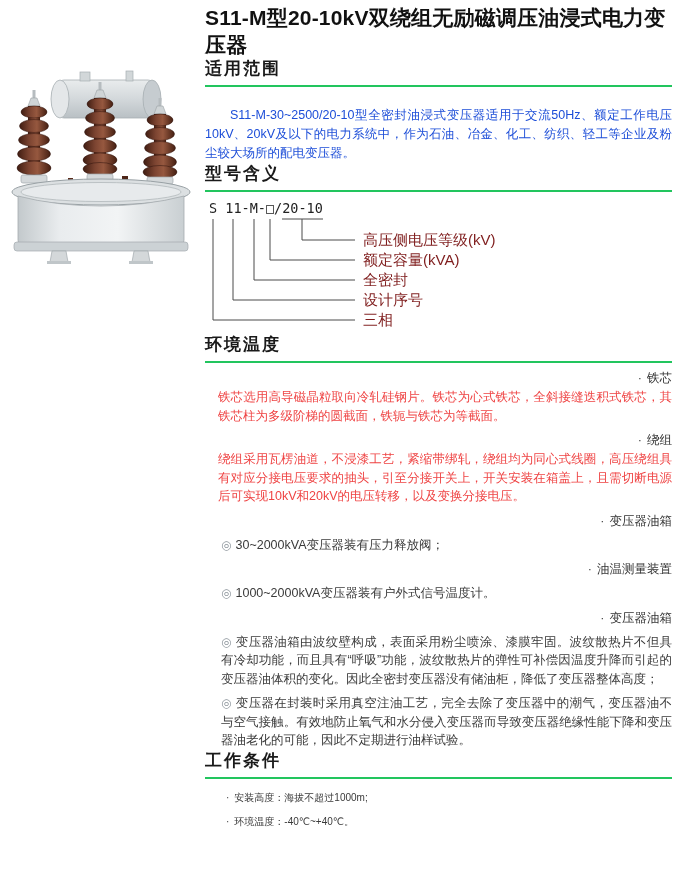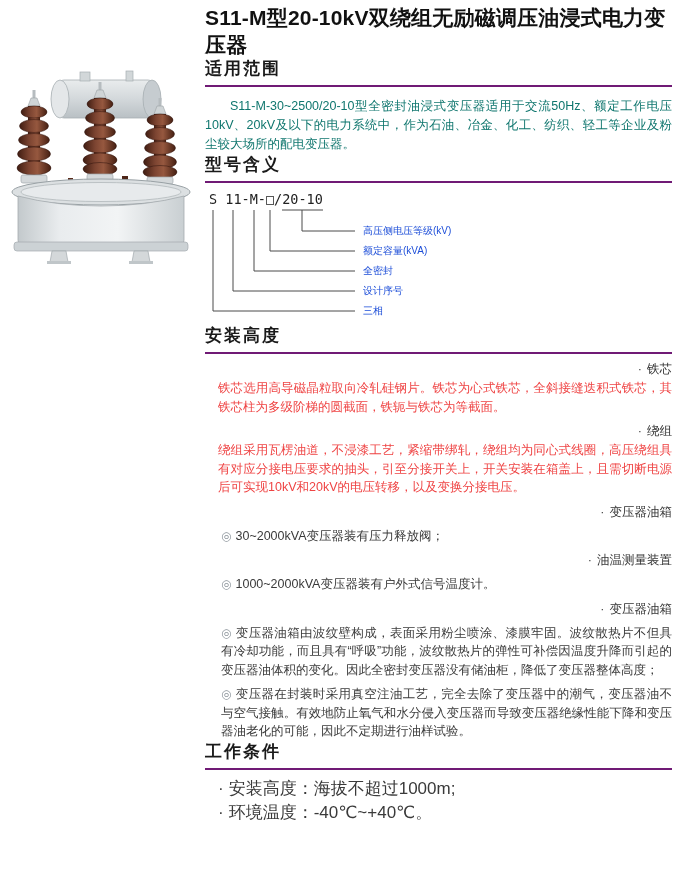--- a/index.html
+++ b/index.html
@@ -4,40 +4,40 @@
 <style>
   html,body{margin:0;padding:0;background:#fff;}
   .page{position:relative;width:680px;height:876px;background:#fff;overflow:hidden;
         font-family:"Liberation Sans","DejaVu Sans",sans-serif;color:#333;}
   
   .photo{position:absolute;left:6px;top:56px;width:192px;height:210px;}
   
   .content{position:absolute;left:205px;top:0;width:467px;}
   .title{margin:4px 0 0 0;font-size:21px;line-height:27px;font-weight:bold;color:#111;letter-spacing:0.2px;}
   h2.sec{margin:0;font-size:17px;line-height:22px;font-weight:600;color:#1a1a1a;
-         padding-bottom:5px;border-bottom:2px solid #701a75;letter-spacing:2px;}
+         padding-bottom:5px;border-bottom:2px solid #22c55e;letter-spacing:2px;}
   .sec-scope{margin-top:9px;}
   .sec-model{margin-top:24px;}
   .sec-feat{margin-top:13px;}
   .sec-work{margin-top:16px;}
-  .lead{margin:10px 0 0 0;font-size:12.5px;line-height:19px;text-indent:2em;text-align:justify;color:#0f766e;}
+  .lead{margin:19px 0 0 0;font-size:12.5px;line-height:19px;text-indent:2em;text-align:justify;color:#1d4ed8;}
   
   .diagram{position:relative;margin-top:6px;height:136px;text-align:center;}
   .code{position:absolute;left:4px;top:2px;font-family:"DejaVu Sans Mono","Liberation Mono",monospace;
         font-size:13.5px;color:#222;letter-spacing:0;white-space:pre;}
   .dsvg{position:absolute;left:0;top:0;}
-  .dlabel{position:absolute;left:158px;height:18px;font-size:10px;line-height:18px;color:#1d4ed8;white-space:nowrap;}
+  .dlabel{position:absolute;left:158px;height:18px;font-size:15px;line-height:18px;color:#7f1d1d;white-space:nowrap;}
   .dl0{top:33px}.dl1{top:53px}.dl2{top:73px}.dl3{top:93px}.dl4{top:113px}
   
   .t{margin:6px 0 1px 0;padding-left:5px;font-size:12.5px;line-height:18px;color:#333;text-align:right;}
   .t .mark{margin-right:5px;color:#444;}
   .body{margin:1px 0 2px 0;padding-left:13px;font-size:12.5px;line-height:18.5px;text-align:justify;color:#ef4444;}
   .sub{margin:6px 0 0 0;padding-left:16px;font-size:12.5px;line-height:18.5px;text-align:justify;color:#3a3a3a;}
   .sub .mark{color:#8d959c;margin-right:4px;font-size:12px;}
-  .work-item{margin:6px 0 0 8px;padding-left:5px;font-size:17px;line-height:18px;color:#3a3a3a;}
+  .work-item{margin:6px 0 0 16px;padding-left:5px;font-size:10px;line-height:18px;color:#3a3a3a;}
   .work-item .mark{margin-right:5px;color:#444;}
   .first-work{margin-top:10px;}
 </style>
 </head>
 <body>
 
 <div class="page">
 
   <div class="photo">
     <svg width="192" height="210" viewBox="0 0 192 210">
@@ -145,21 +145,21 @@
         <path d="M8,21 V122 H150" stroke="#4a4a4a" stroke-width="1" fill="none"></path>
       </svg>
       <span class="code">S 11-M-□/20-10</span>
       <span class="dlabel dl0">高压侧电压等级(kV)</span>
       <span class="dlabel dl1">额定容量(kVA)</span>
       <span class="dlabel dl2">全密封</span>
       <span class="dlabel dl3">设计序号</span>
       <span class="dlabel dl4">三相</span>
     </div>
 
-    <h2 class="sec sec-feat">安装高度</h2>
+    <h2 class="sec sec-feat">环境温度</h2>
 
     <p class="t"><span class="mark">·</span><span>铁芯</span></p>
     <p class="body">铁芯选用高导磁晶粒取向冷轧硅钢片。铁芯为心式铁芯，全斜接缝迭积式铁芯，其铁芯柱为多级阶梯的圆截面，铁轭与铁芯为等截面。</p>
 
     <p class="t"><span class="mark">·</span><span>绕组</span></p>
     <p class="body">绕组采用瓦楞油道，不浸漆工艺，紧缩带绑轧，绕组均为同心式线圈，高压绕组具有对应分接电压要求的抽头，引至分接开关上，开关安装在箱盖上，且需切断电源后可实现10kV和20kV的电压转移，以及变换分接电压。</p>
 
     <p class="t"><span class="mark">·</span><span>变压器油箱</span></p>
     <p class="sub"><span class="mark">◎</span><span>30~2000kVA变压器装有压力释放阀；</span></p>
 

